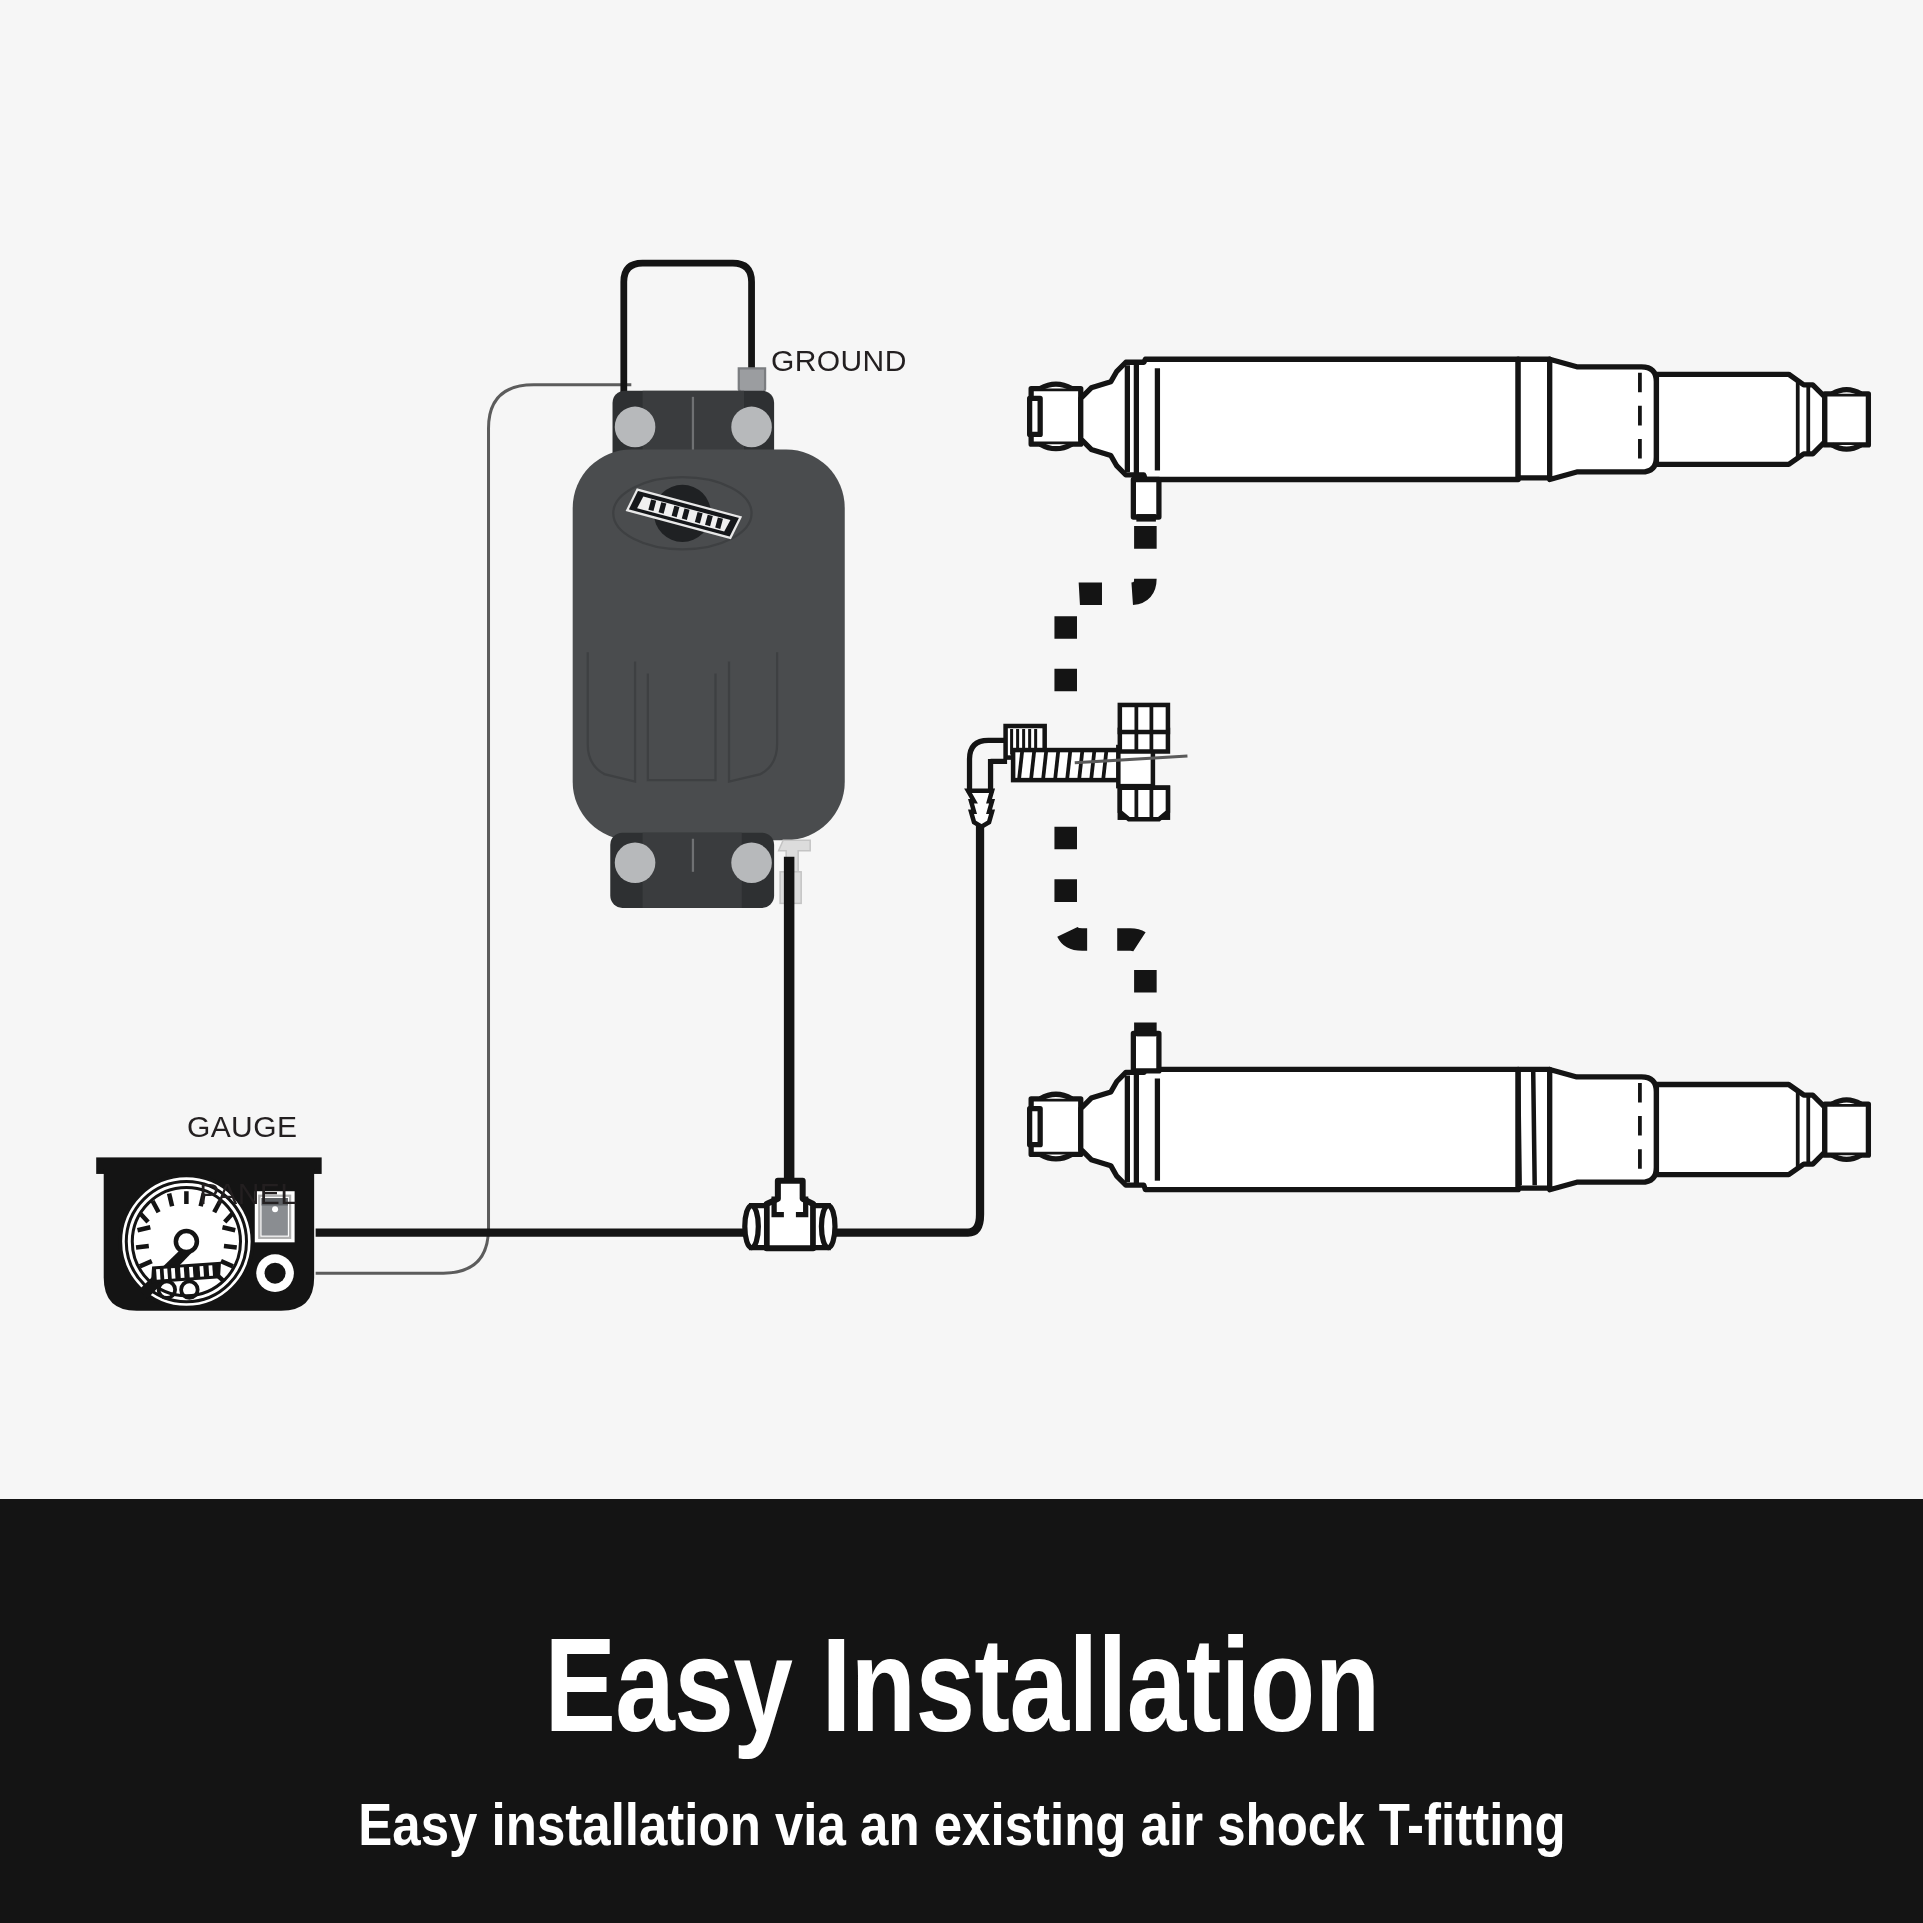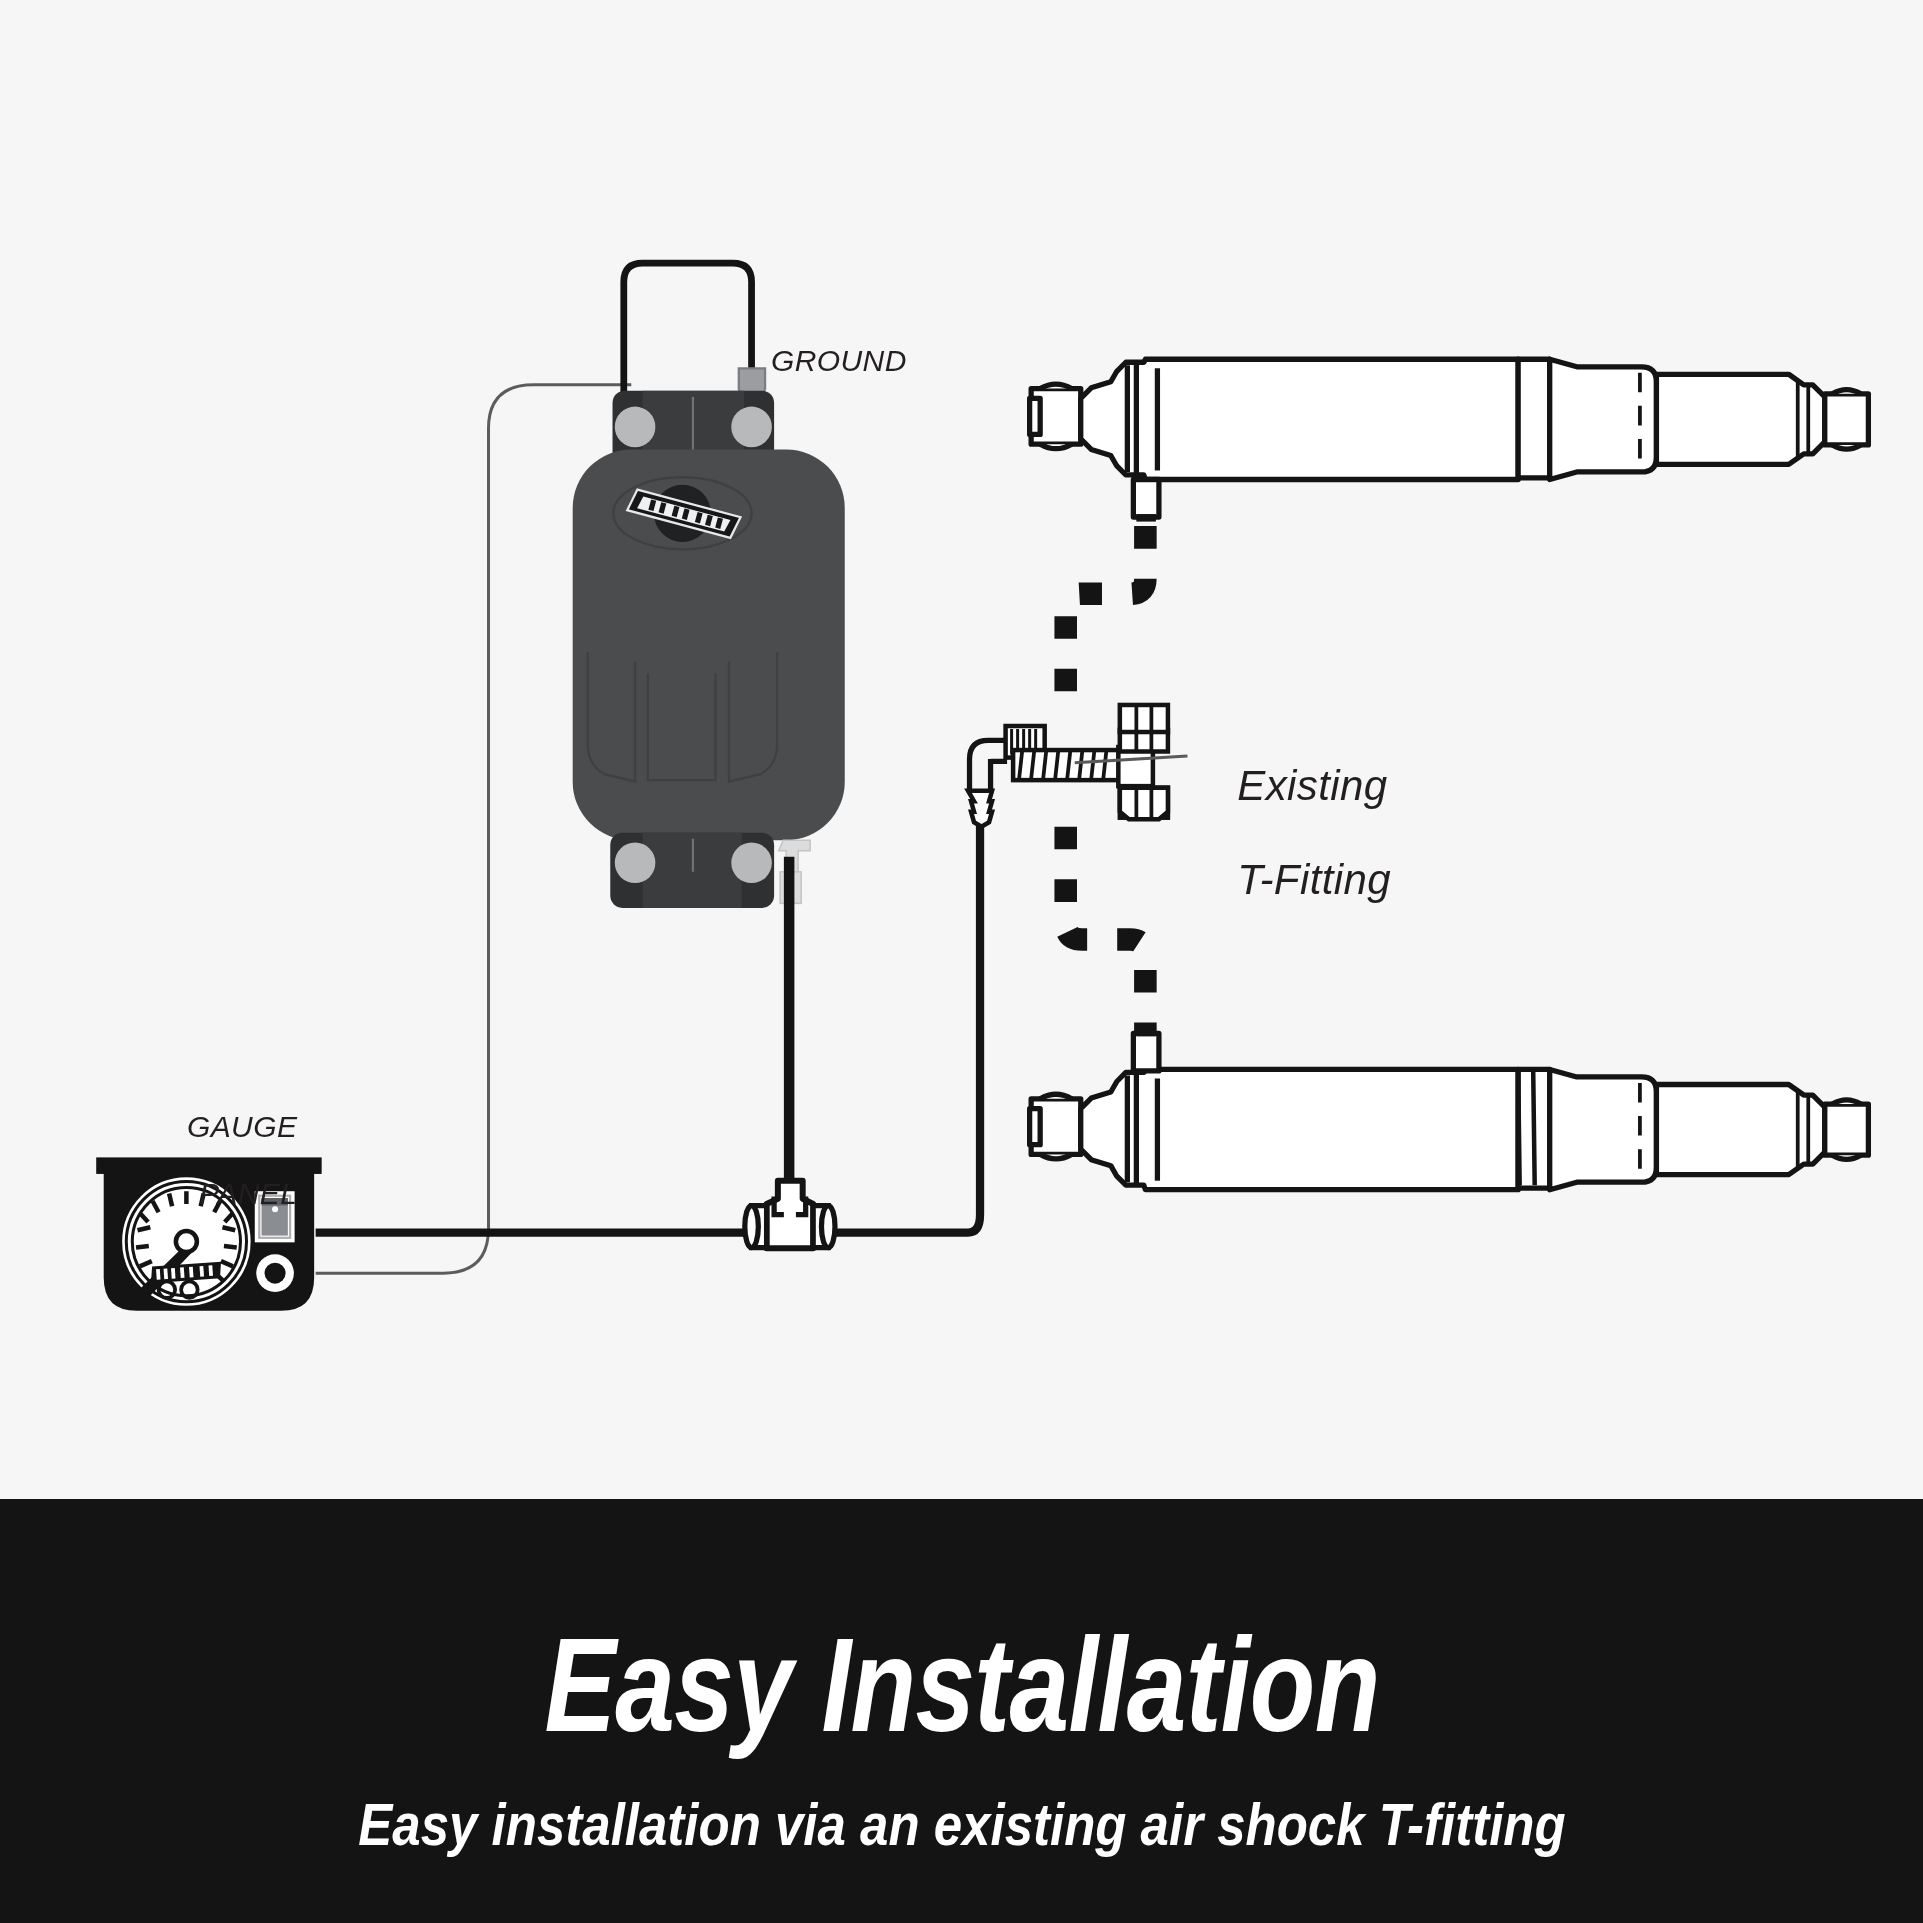--- a/index.html
+++ b/index.html
@@ -11,21 +11,20 @@
     width: 1924px;
     height: 1924px;
     overflow: hidden;
     font-family: "Liberation Sans", sans-serif;
   }
   #root {
     position: relative;
     width: 1924px;
     height: 1384px;
     background: #f6f6f6;
-    font-style: italic;
   }
   #diagram-layer {
     position: absolute;
     inset: 0;
     width: 1924px;
     height: 1924px;
   }
   .label-text {
     position: absolute;
     color: #231f20;
@@ -356,23 +355,19 @@
 
   </svg>
 
   <div class="label-text" id="label-ground">GROUND</div>
 
   <div class="label-text" id="label-gauge-panel">
     <span>GAUGE</span><br>
     <span>PANEL</span>
   </div>
 
-  <div class="label-text" id="label-existing-tfitting">
-    <span>Existing</span><br>
-    <span>T-Fitting</span>
-  </div>
 
   <div id="banner"></div>
   <div id="banner-headline">Easy Installation</div>
   <div id="banner-subhead">Easy installation via an existing air shock T-fitting</div>
 
 </div>
 
 
 </body></html>

